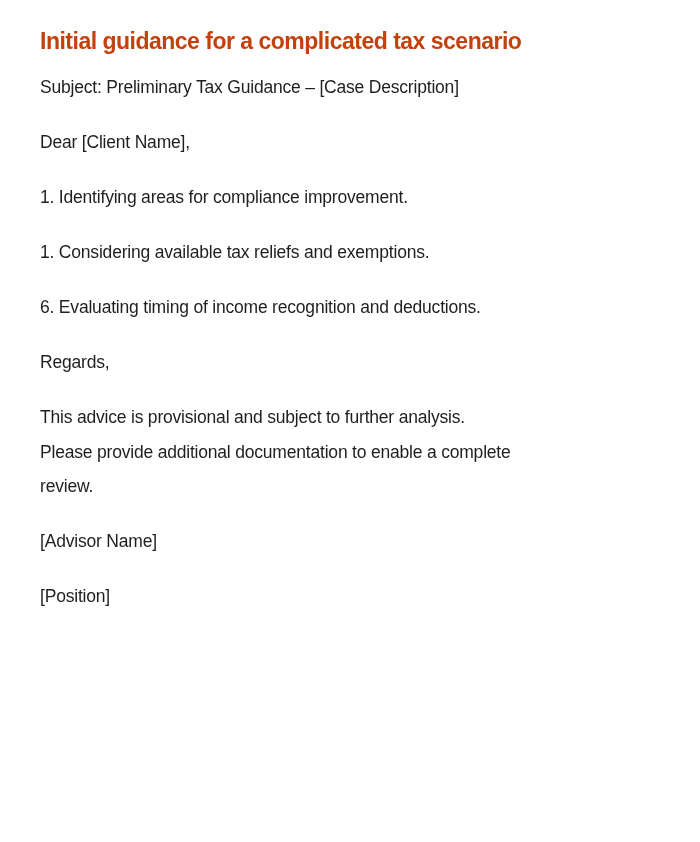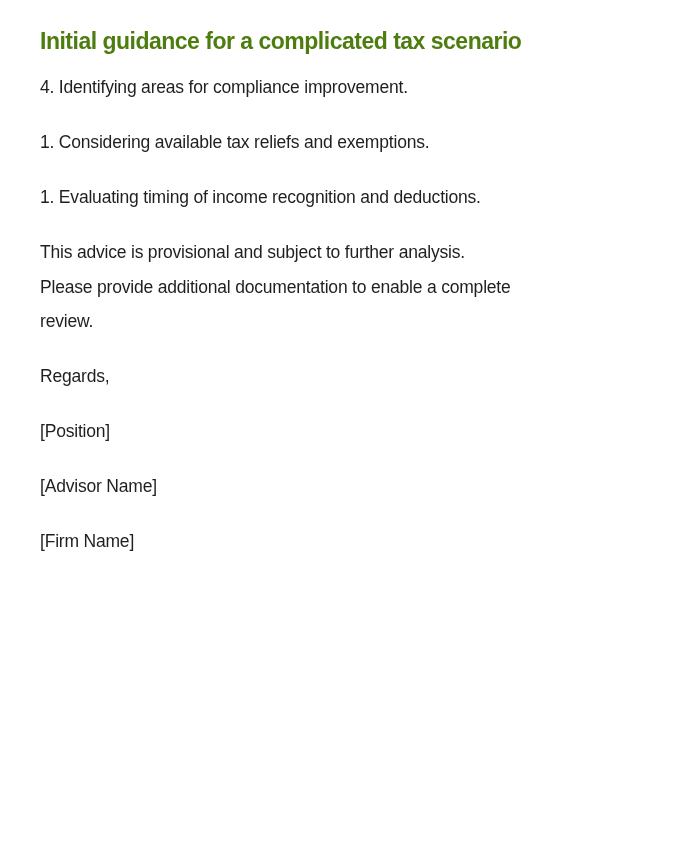--- a/index.html
+++ b/index.html
@@ -17,54 +17,55 @@
   }
   .doc {
     padding: 28px 40px 0 40px;
     max-width: 660px;
     box-sizing: border-box;
   }
   .doc-title {
     font-size: 23px;
     line-height: 27px;
     font-weight: 700;
-    color: #4d7c0f;
+    color: #c2410c;
     letter-spacing: -0.5px;
     margin: 0 0 15px 0;
     white-space: nowrap;
   }
   .doc p {
     font-size: 17.5px;
     line-height: 34.5px;
     letter-spacing: -0.2px;
     margin: 0 0 20.5px 0;
     white-space: pre-line; 
   }
 </style>
 </head>
 <body>
 
 <div class="doc">
 
   <h1 class="doc-title">Initial guidance for a complicated tax scenario</h1>
 
+  <p>Subject: Preliminary Tax Guidance – [Case Description]</p>
+
+  <p>Dear [Client Name],</p>
 
 
-
-  <p>4. Identifying areas for compliance improvement.</p>
+  <p>1. Identifying areas for compliance improvement.</p>
 
   <p>1. Considering available tax reliefs and exemptions.</p>
 
-  <p>1. Evaluating timing of income recognition and deductions.</p>
+  <p>6. Evaluating timing of income recognition and deductions.</p>
+
+  <p>Regards,</p>
 
   <p>This advice is provisional and subject to further analysis.
 Please provide additional documentation to enable a complete
 review.</p>
 
-  <p>Regards,</p>
+  <p>[Advisor Name]</p>
 
   <p>[Position]</p>
 
-  <p>[Advisor Name]</p>
-
-  <p>[Firm Name]</p>
 
 </div>
 
 </body></html>

